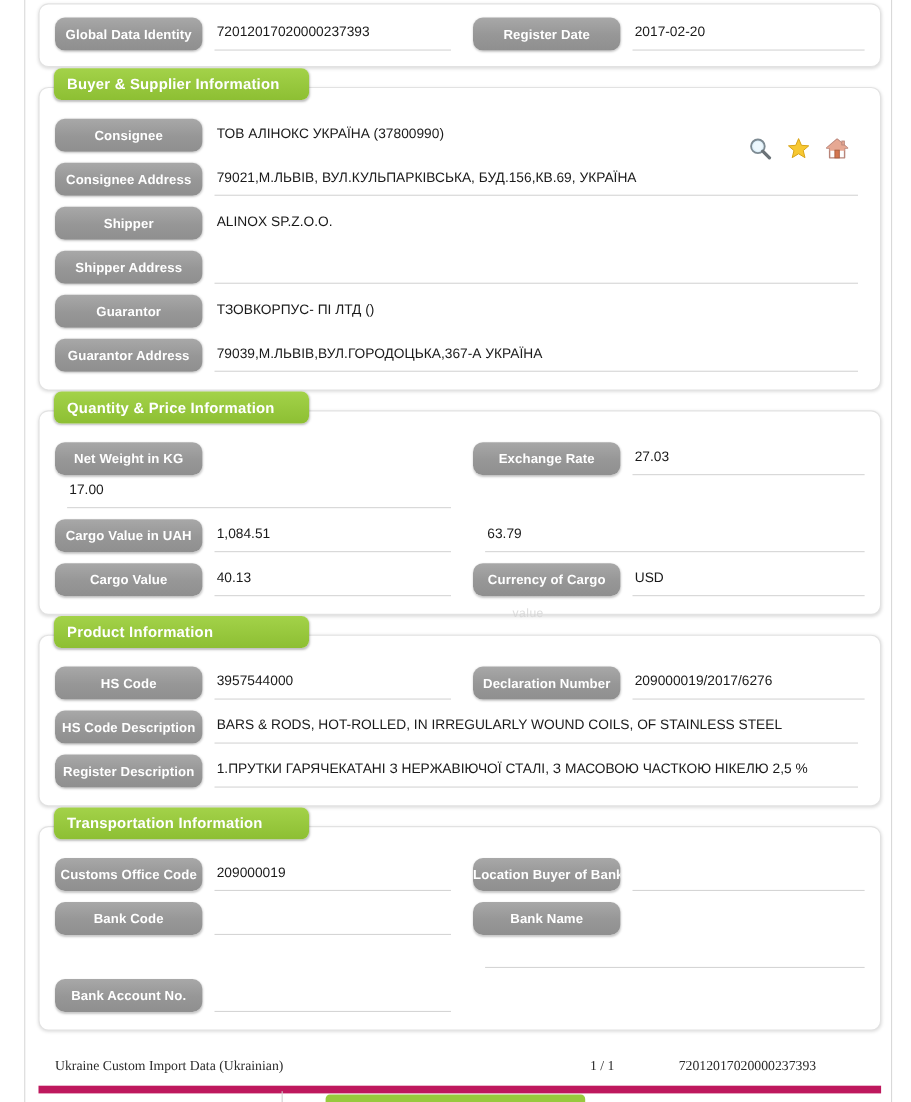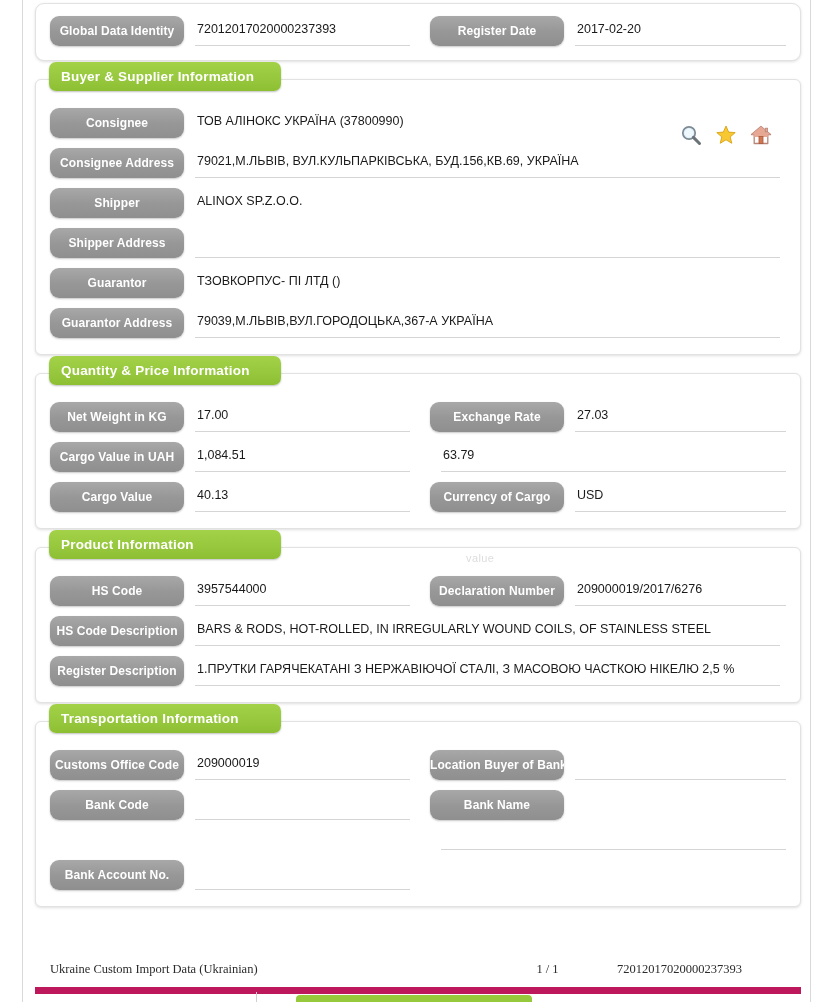--- a/index.html
+++ b/index.html
@@ -48,21 +48,20 @@
   }
 
   .card.first {
     margin-top: 3px;
     padding: 12px 14px 12px 14px;
   }
 
   .card.sectioned {
     padding: 28px 14px 14px 14px;
     margin-top: 18px;
-    border-radius: 6px;
   }
 
   
   .section-title {
     position: absolute;
     top: -18px;
     left: 13px;
     background: #97c93d;
     background: linear-gradient(to bottom, #a3d249 0%, #8dbf33 100%);
     color: #ffffff;
@@ -274,21 +273,21 @@
         <div class="value wide">79039,М.ЛЬВІВ,ВУЛ.ГОРОДОЦЬКА,367-А УКРАЇНА</div>
       </div>
     </div>
 
     <div class="card sectioned">
       <div class="section-title">Quantity &amp; Price Information</div>
 
       <div class="row">
         <div class="cols">
           <div class="col">
-            <div style="display:flex;">
+            <div style="display:flex;flex-direction:column;">
               <div class="pill">Net Weight in KG</div>
               <div class="value">17.00</div>
             </div>
           </div>
           <div class="col right">
             <div style="display:flex;">
               <div class="pill">Exchange Rate</div>
               <div class="value">27.03</div>
             </div>
           </div>

